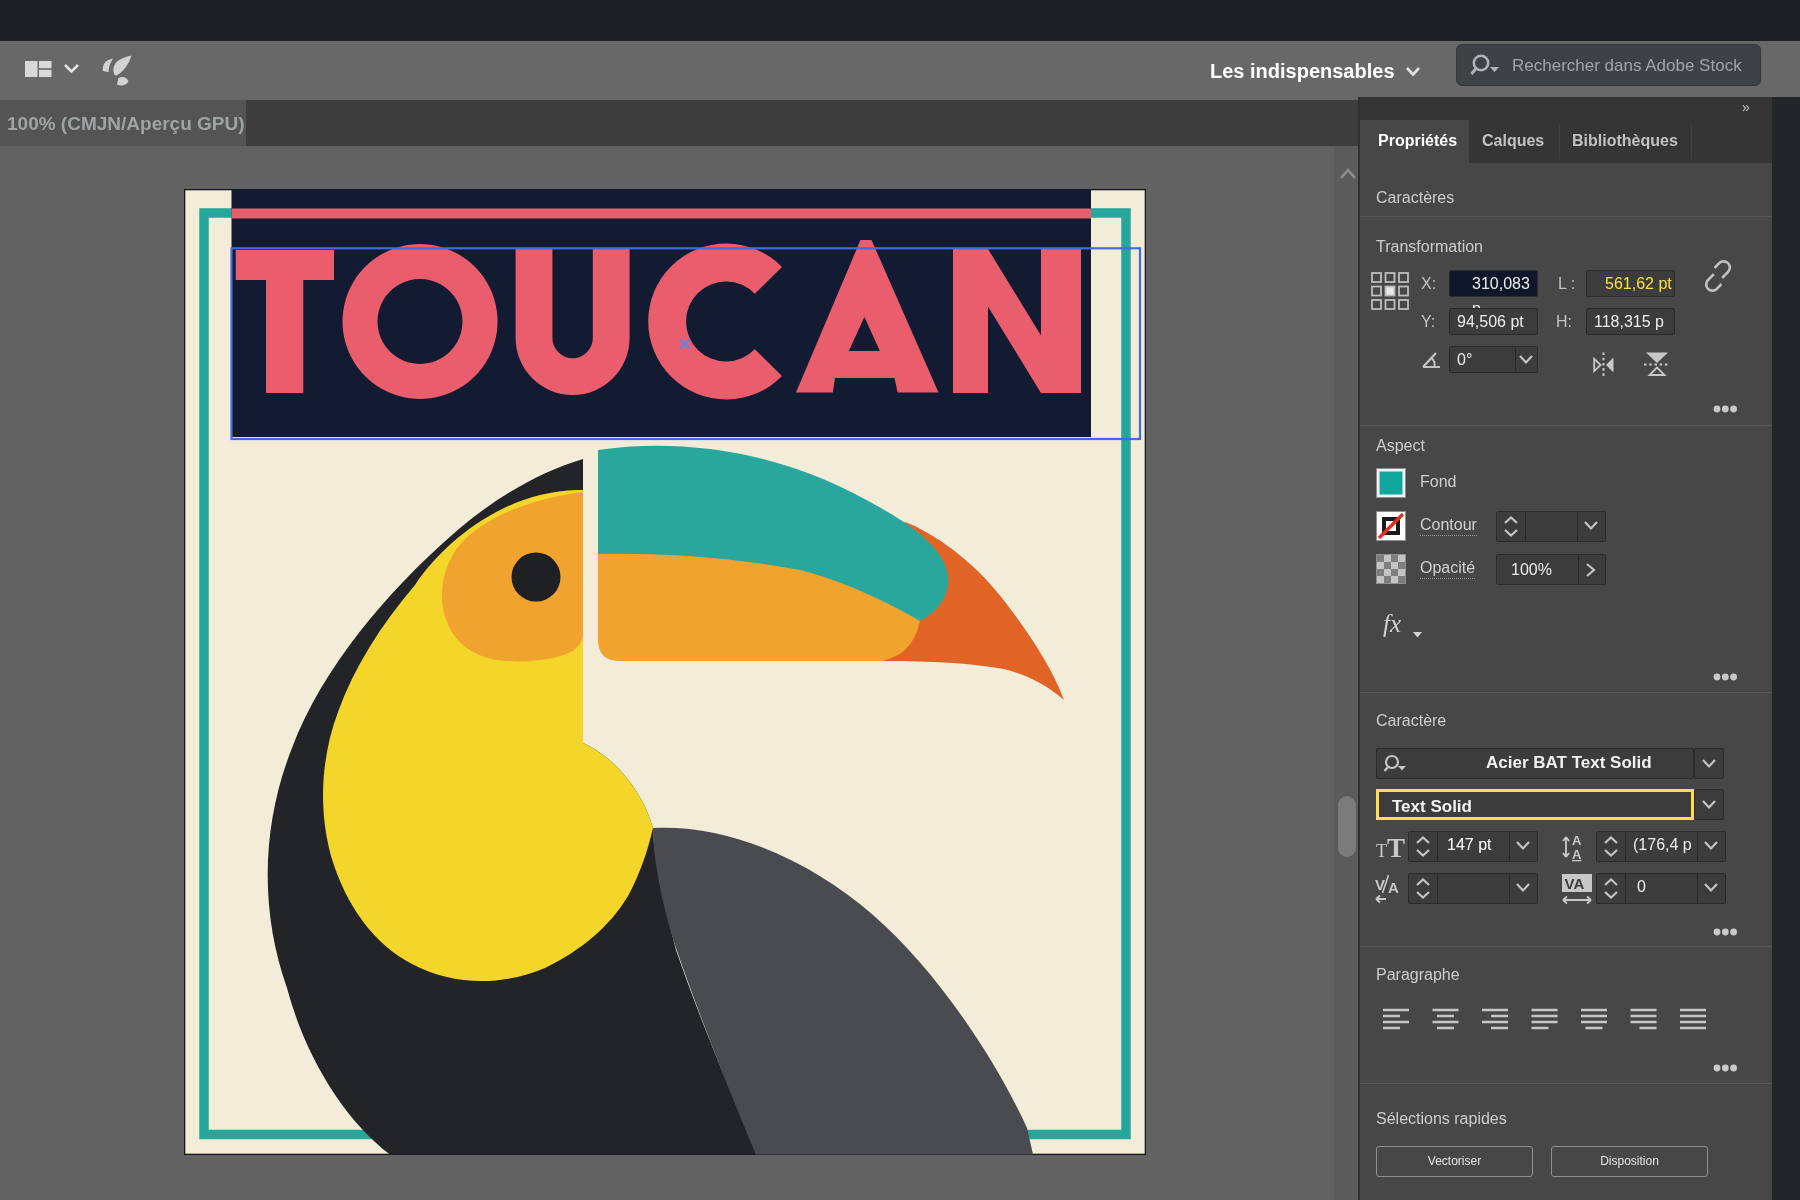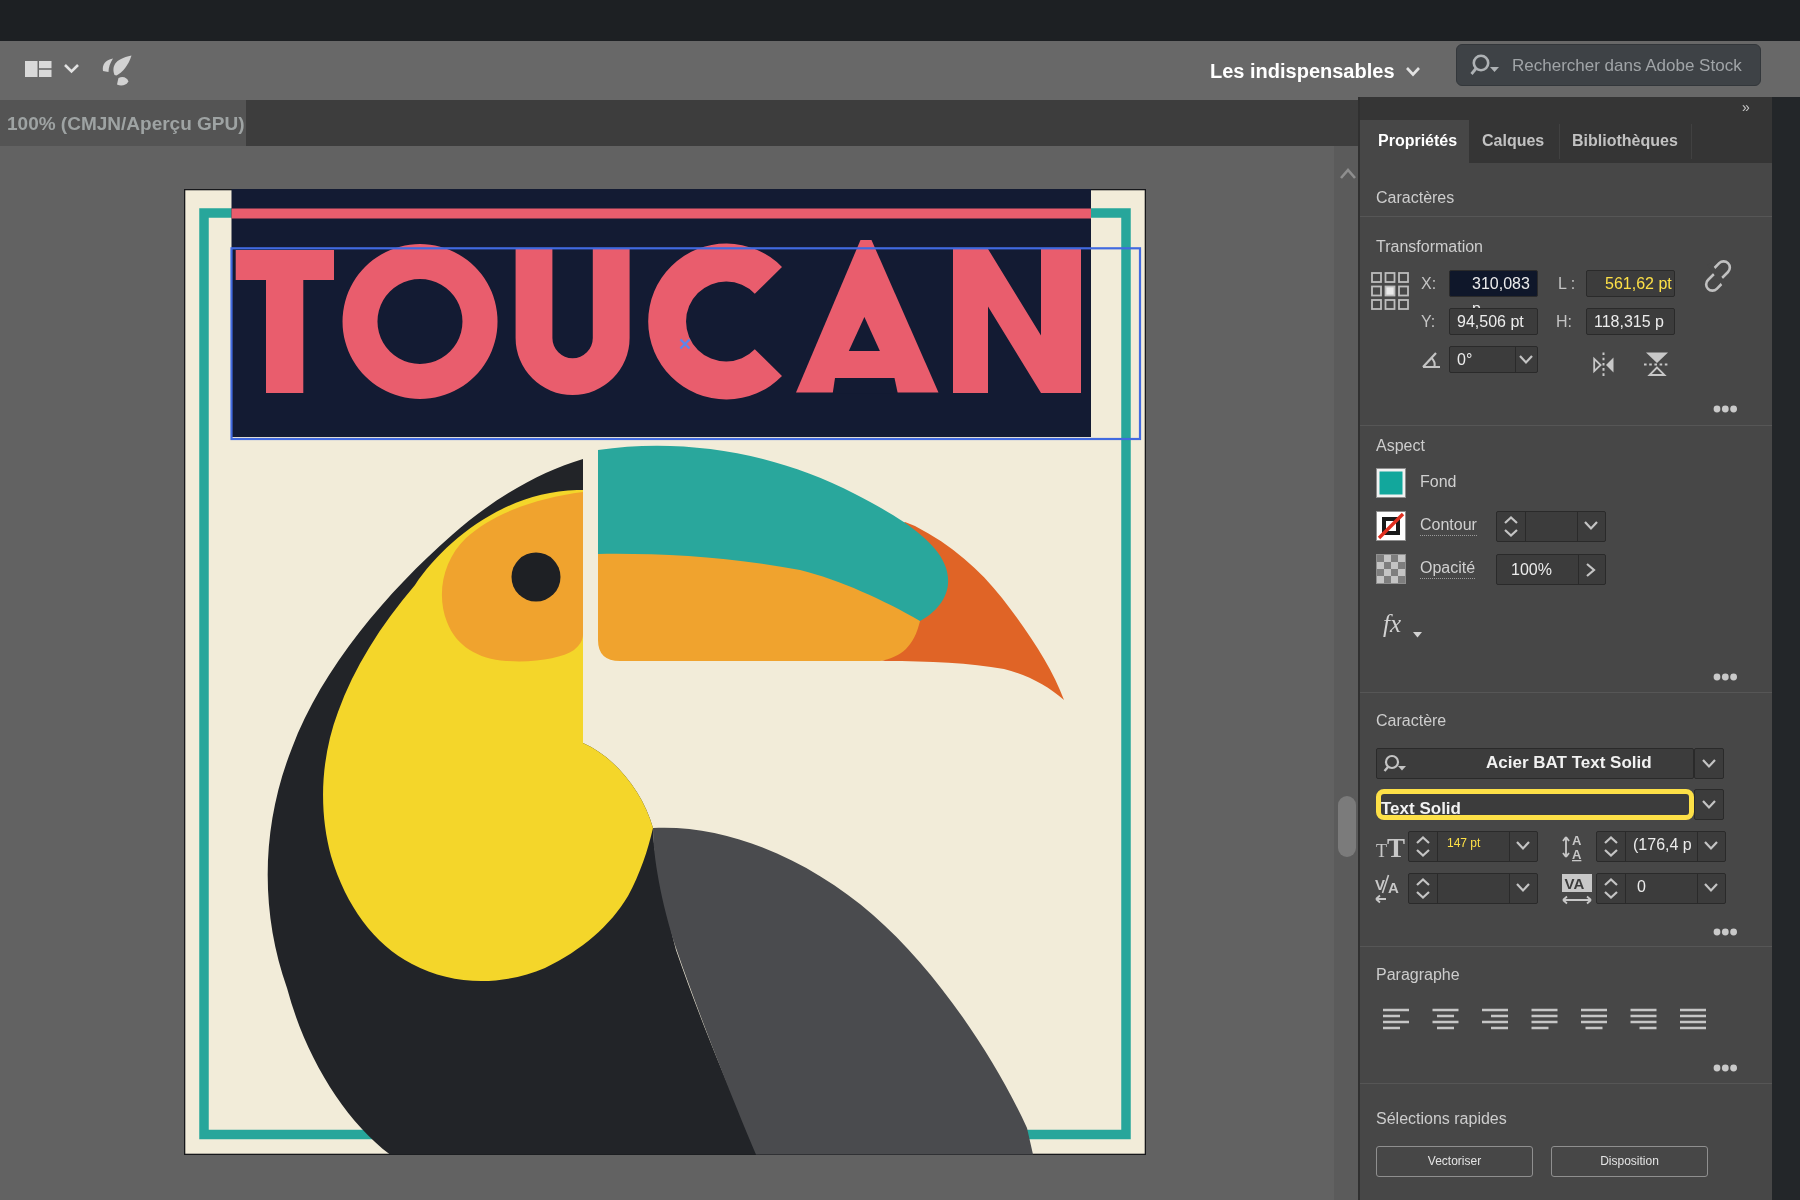--- a/index.html
+++ b/index.html
@@ -256,33 +256,33 @@
 <svg class="abs" style="left:1382px;top:753px;" width="28" height="24" viewBox="0 0 28 24">
   <circle cx="10" cy="9" r="6" fill="none" stroke="#c4c4c4" stroke-width="2.2"></circle>
   <path d="M6 14 L2.5 18" stroke="#c4c4c4" stroke-width="2.4"></path>
   <path d="M16 13 L24 13 L20 17.5 Z" fill="#c4c4c4"></path>
 </svg>
 <div class="abs" style="left:1486px;top:753px;font-size:17px;font-weight:bold;color:#f2f2f2;">Acier BAT Text Solid</div>
 <div class="abs" style="left:1694px;top:748px;width:30px;height:31px;background:#3c3c3c;border:1px solid #2a2a2a;border-radius:2px;"></div>
 <svg class="abs" style="left:1699px;top:757px;" width="20" height="14" viewBox="0 0 20 14">
     <path d="M4 3 L10 9.5 L16 3" fill="none" stroke="#c4c4c4" stroke-width="2.2"></path>
   </svg>
-<div class="abs" style="left:1376px;top:789px;width:318px;height:31px;background:#3c3c3c;border:5px solid #fde047;border-radius:8px;color:#f2f2f2;font-size:17px;font-weight:bold;line-height:29px;">Text Solid</div>
+<div class="abs" style="left:1376px;top:789px;width:318px;height:31px;background:#3c3c3c;border:3px solid #fde047;border-radius:0;color:#f2f2f2;font-size:17px;font-weight:bold;line-height:29px;padding-left:13px;">Text Solid</div>
 <div class="abs" style="left:1694px;top:789px;width:30px;height:31px;background:#3c3c3c;border:1px solid #2a2a2a;border-radius:2px;"></div>
 <svg class="abs" style="left:1699px;top:798px;" width="20" height="14" viewBox="0 0 20 14">
     <path d="M4 3 L10 9.5 L16 3" fill="none" stroke="#c4c4c4" stroke-width="2.2"></path>
   </svg>
 
 <div class="abs" style="left:1376px;top:833px;width:30px;height:28px;color:#c8c8c8;font-family:'Liberation Serif',serif;"><span style="font-size:18px;">T</span><span style="font-size:27px;font-weight:bold;">T</span></div>
 <div class="abs" style="left:1408px;top:831px;width:130px;height:31px;background:#3c3c3c;border:1px solid #2a2a2a;border-radius:2px;"></div>
 <svg class="abs" style="left:1410px;top:834px;" width="26" height="25" viewBox="0 0 26 25">
   <path d="M7 9 L13 3.5 L19 9 M7 16 L13 21.5 L19 16" fill="none" stroke="#c4c4c4" stroke-width="2.2"></path>
 </svg>
 <div class="abs" style="left:1437px;top:832px;width:1px;height:29px;background:#2a2a2a;"></div>
-<div class="abs" style="left:1447px;top:836px;font-size:12px;color:#fde047;">147 pt</div>
+<div class="abs" style="left:1447px;top:836px;font-size:16px;color:#ffffff;">147 pt</div>
 <div class="abs" style="left:1509px;top:832px;width:1px;height:29px;background:#2a2a2a;"></div>
 <svg class="abs" style="left:1513px;top:839px;" width="20" height="14" viewBox="0 0 20 14">
     <path d="M4 3 L10 9.5 L16 3" fill="none" stroke="#c4c4c4" stroke-width="2.2"></path>
   </svg>
 <svg class="abs" style="left:1561px;top:831px;" width="32" height="32" viewBox="0 0 32 32">
   <path d="M5 6 L5 26 M5 6 L2 10 M5 6 L8 10 M5 26 L2 22 M5 26 L8 22" stroke="#c8c8c8" stroke-width="1.8" fill="none"></path>
   <text x="11" y="14" font-size="13" font-weight="bold" fill="#c8c8c8" font-family="Liberation Sans">A</text>
   <text x="11" y="28" font-size="13" font-weight="bold" fill="#c8c8c8" font-family="Liberation Sans" text-decoration="underline">A</text>
 </svg>
 <div class="abs" style="left:1596px;top:831px;width:130px;height:31px;background:#3c3c3c;border:1px solid #2a2a2a;border-radius:2px;"></div>

